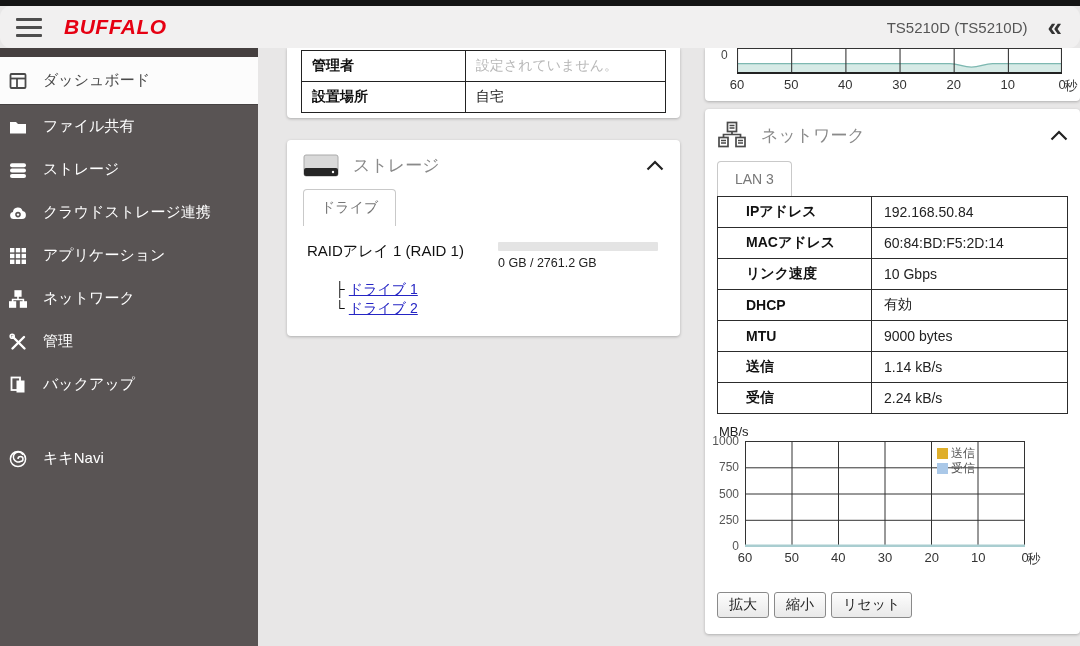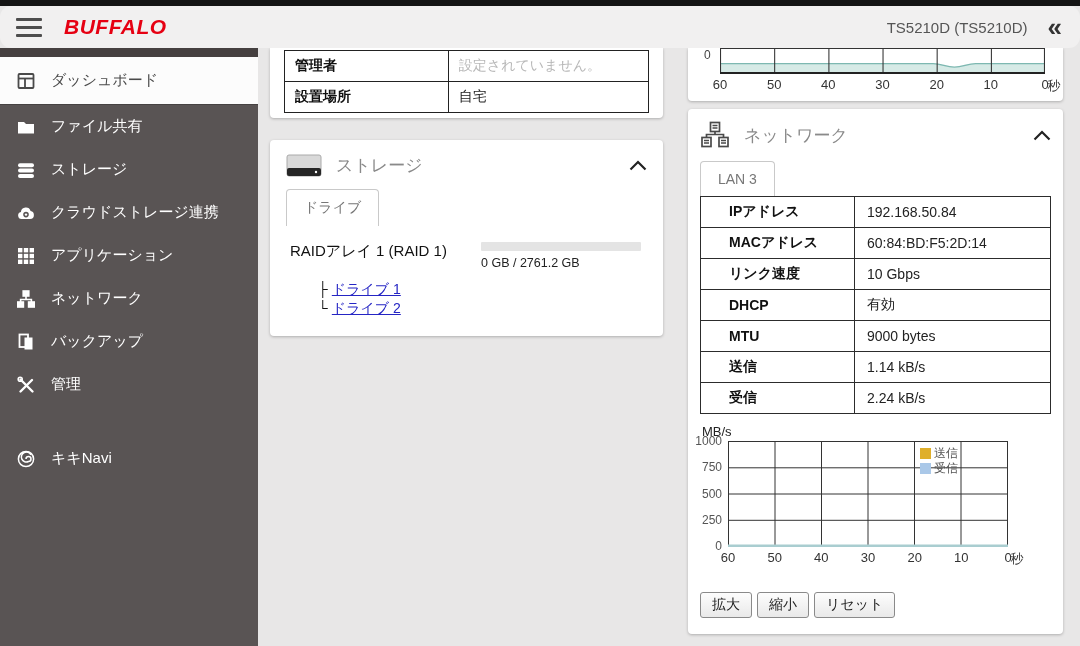--- a/index.html
+++ b/index.html
@@ -14,26 +14,26 @@
   .hamburger span { height:3px; background:#4d4d4d; border-radius:1px; }
   .brand { color:#e60012; font-weight:900; font-style:italic; font-size:21px; letter-spacing:.5px; margin-left:22px; }
   .header-right { margin-left:auto; display:flex; align-items:center; gap:20px; }
   .device-name { font-size:15px; color:#555; }
   .collapse-glyph { font-size:26px; color:#333; line-height:1; cursor:pointer; font-weight:bold; }
 
   
   .main { flex:1; display:flex; min-height:0; }
   .sidebar { width:258px; background:#595454; flex:0 0 auto; display:flex; flex-direction:column; }
   .sidebar-band { height:9px; background:#454040; }
-  .nav-item { height:43px; display:flex; align-items:center; gap:15px; padding-left:16px; color:#fff; font-size:15px; cursor:pointer; }
+  .nav-item { height:43px; display:flex; align-items:center; gap:15px; padding-left:8px; color:#fff; font-size:15px; cursor:pointer; }
   .nav-item.selected { height:48px; background:#fcfcfc; color:#4a4a4a; border-bottom:1px solid #464242; }
   .nav-item svg { flex:0 0 auto; }
   .nav-gap { height:31px; }
 
-  .content { flex:1; background:#e8e7e7; padding-left:12px; display:flex; gap:25px; overflow:hidden; }
+  .content { flex:1; background:#e8e7e7; padding-left:12px; display:flex; gap:25px; overflow:hidden;justify-content:flex-end; }
   .col-left { width:393px; flex:0 0 auto; }
   .col-right { width:375px; flex:0 0 auto; }
   .card { background:#fff; border-radius:4px; box-shadow:0 1px 3px rgba(0,0,0,.25); }
 
   
   .card-info { border-radius:0 0 4px 4px; padding:2px 14px 5px; }
   .info-table { width:100%; border-collapse:collapse; }
   .info-table td { border:1px solid #222; font-size:14px; padding:6px 10px; height:30px; }
   .info-table tr + tr td { border-top:1px dotted #9a9a9a; }
   .info-table td.lbl { width:45%; font-weight:bold; color:#111; }
@@ -161,34 +161,34 @@
         <svg width="20" height="20" viewBox="0 0 20 20" fill="none" stroke="currentColor" stroke-width="1.6">
           <rect x="7.2" y="2" width="5.6" height="5" fill="currentColor"></rect>
           <rect x="1.8" y="13" width="5.6" height="5" fill="currentColor"></rect>
           <rect x="12.6" y="13" width="5.6" height="5" fill="currentColor"></rect>
           <path d="M10 7v3.5 M4.6 13v-2.5h10.8V13"></path>
         </svg>
         <span>ネットワーク</span>
       </div>
 
       <div class="nav-item">
-        <svg width="20" height="20" viewBox="0 0 20 20">
-          <rect x="3.5" y="2.5" width="8.5" height="12.5" fill="none" stroke="currentColor" stroke-width="1.8"></rect>
-          <rect x="8.5" y="5.5" width="8" height="12" fill="currentColor"></rect>
-        </svg>
-        <span>バックアップ</span>
-      </div>
-
-      <div class="nav-item">
         <svg width="20" height="20" viewBox="0 0 20 20" fill="none" stroke="currentColor" stroke-width="2.4" stroke-linecap="round">
           <path d="M4.5 16.5 L16 5"></path>
             <path d="M4.5 4.5 L16.5 16.5"></path>
           <circle cx="4.2" cy="4.2" r="2" stroke-width="1.6"></circle>
         </svg>
         <span>管理</span>
+      </div>
+
+      <div class="nav-item">
+        <svg width="20" height="20" viewBox="0 0 20 20">
+          <rect x="3.5" y="2.5" width="8.5" height="12.5" fill="none" stroke="currentColor" stroke-width="1.8"></rect>
+          <rect x="8.5" y="5.5" width="8" height="12" fill="currentColor"></rect>
+        </svg>
+        <span>バックアップ</span>
       </div>
 
       <div class="nav-gap"></div>
 
       <div class="nav-item">
         <svg width="20" height="20" viewBox="0 0 20 20" fill="none" stroke="currentColor" stroke-width="1.5">
           <circle cx="10" cy="10" r="7.6"></circle>
           <path d="M10 10 a2.5 2.5 0 1 1 2.5 2.5 a5 5 0 1 1 2.4 -6.6"></path>
         </svg>
         <span>キキNavi</span>

